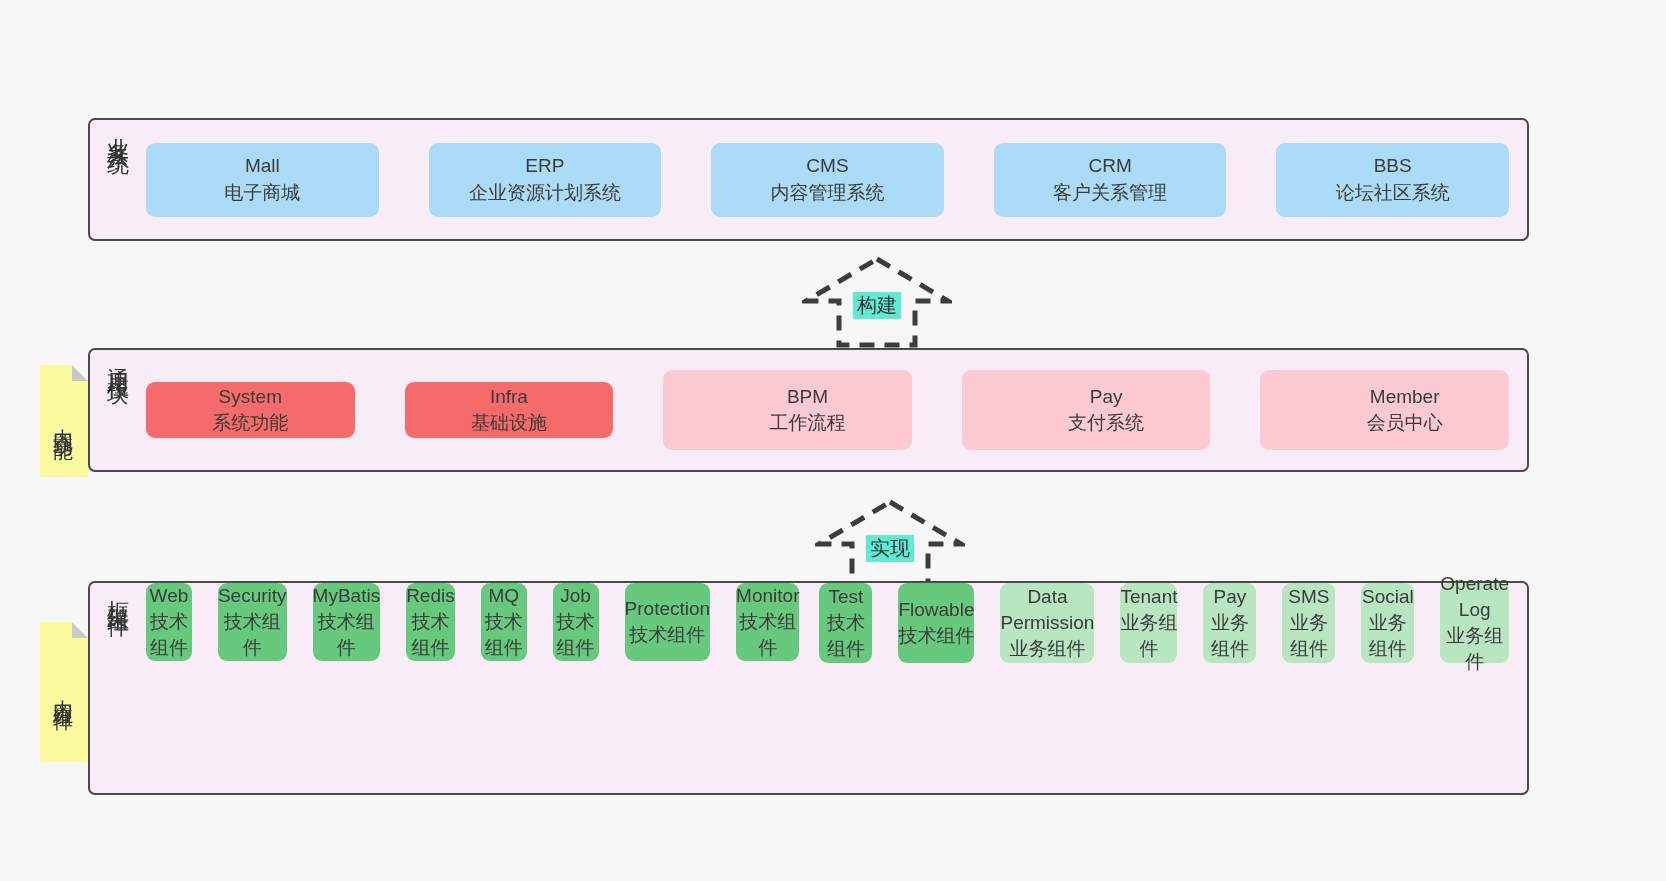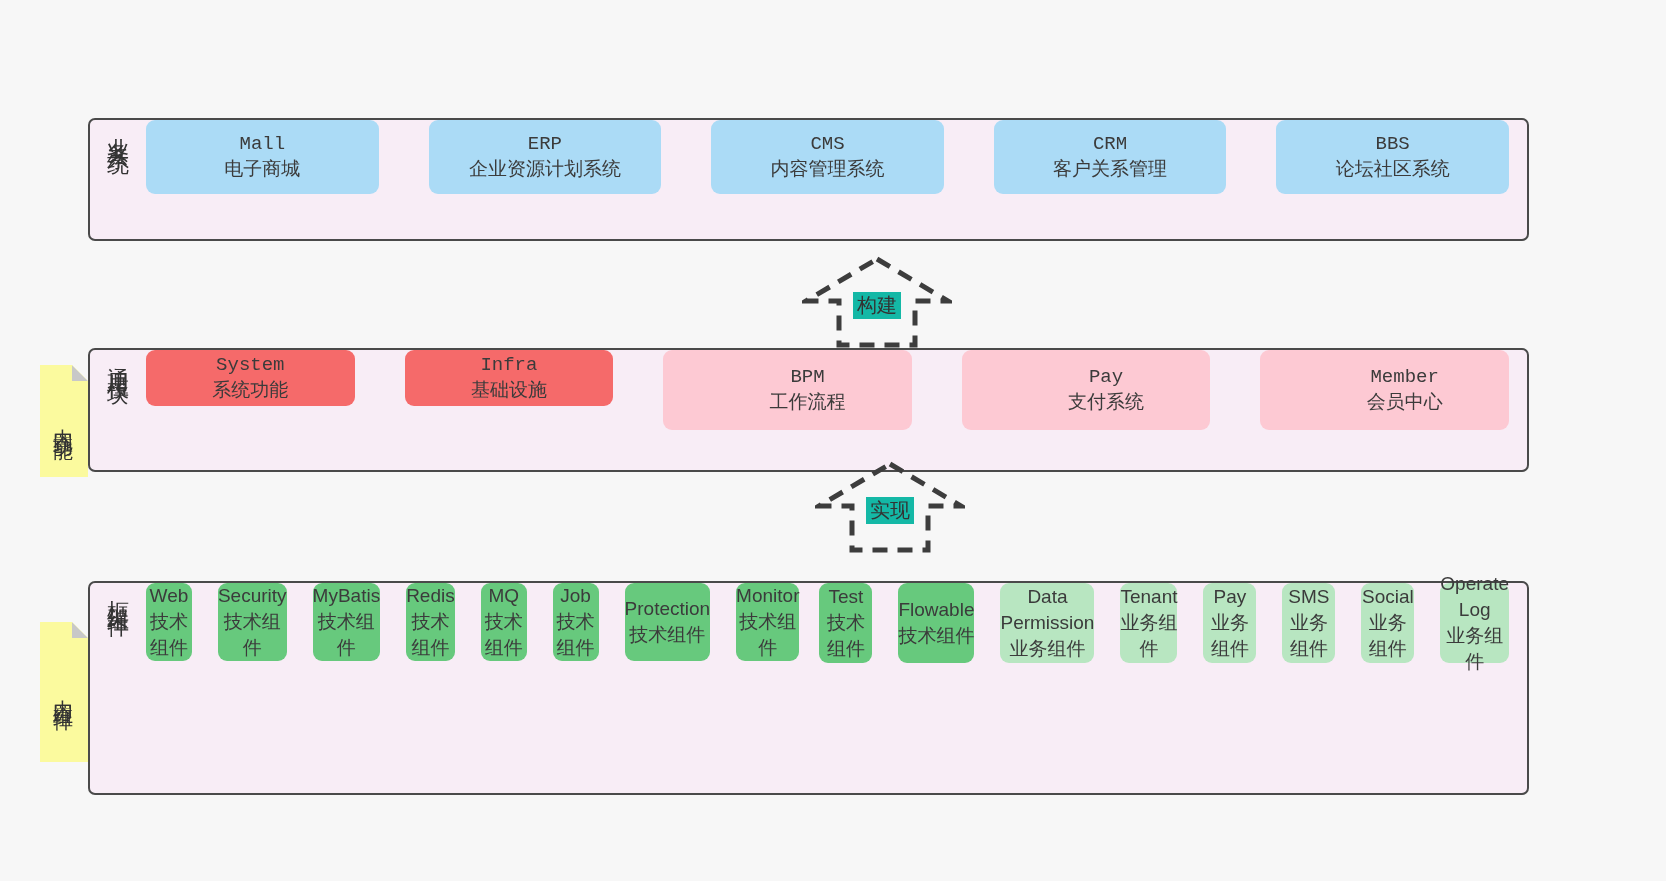--- a/index.html
+++ b/index.html
@@ -2,21 +2,21 @@
 <html><head>
 <meta charset="utf-8">
 <style>
   html,body{margin:0;padding:0;background:#f7f7f7;font-family:"Liberation Sans","DejaVu Sans",sans-serif;}
   #stage{position:relative;width:1666px;height:881px;background:#f7f7f7;overflow:hidden;color:#3b3b3b;}
 
   .band{position:absolute;left:88px;width:1441px;background:#f8edf6;border:2px solid #4a4a4a;border-radius:7px;box-sizing:border-box;}
   .band-label{position:absolute;left:13px;top:0;bottom:0;display:flex;align-items:center;
     writing-mode:vertical-lr;text-orientation:upright;font-size:22px;letter-spacing:5px;color:#333;}
 
-  .boxes-row{position:absolute;left:56px;right:18px;top:0;bottom:0;display:flex;gap:50px;font-family:Liberation Mono, monospace;}
+  .boxes-row{position:absolute;left:56px;right:18px;top:0;bottom:0;display:flex;align-items:center;gap:50px;}
   .box{flex:1;border-radius:9px;display:flex;flex-direction:column;align-items:center;justify-content:center;
     text-align:center;line-height:1.38;font-size:19px;color:#3b3b3b;}
   .box.blue{background:#abdbf6;height:74px;}
   .box.red{background:#f56a6a;height:56px;}
   .box.pink{background:#fdc9d3;height:80px;padding-left:40px;}
   .box.green-dark{background:#67c97d;}
   .box.green-light{background:#b8e6c1;}
 
   .grid-rows{position:absolute;left:56px;right:18px;top:0;bottom:0;display:flex;flex-direction:row;justify-content:center;gap:20px;}
   .grid-row{display:flex;gap:26px;}
@@ -27,21 +27,21 @@
   .sticky{position:absolute;left:40px;width:48px;background:#fbfa9e;
     clip-path:polygon(0 0,calc(100% - 16px) 0,100% 16px,100% 100%,0 100%);
     display:flex;align-items:center;justify-content:center;}
   .sticky .fold{position:absolute;top:0;right:0;width:16px;height:16px;}
   .sticky-label{writing-mode:vertical-lr;text-orientation:upright;font-size:20px;letter-spacing:4px;color:#333;}
 
   .arrow{position:absolute;width:150px;height:92px;}
   .arrow svg{display:block;}
   .arrow path{fill:none;stroke:#3d3d3d;stroke-width:5;stroke-dasharray:15 10;}
   .arrow-label{position:absolute;left:50%;top:36px;transform:translateX(-50%);
-    background:#14b8a6;padding:0 4px;font-size:20px;color:#333;white-space:nowrap;}
+    background:#5eead4;padding:0 4px;font-size:20px;color:#333;white-space:nowrap;}
 
   [data-interactable]{cursor:default;}
 </style>
 </head>
 <body>
 
 <div id="stage" data-interactable="false">
 
   <div class="band" style="top:118px;height:123px;" data-interactable="false">
     <div class="band-label" data-interactable="false">业务系统</div>
@@ -102,21 +102,21 @@
         <div class="box-title" data-interactable="false">Pay</div>
         <div class="box-sub" data-interactable="false">支付系统</div>
       </div>
       <div class="box pink" data-interactable="false">
         <div class="box-title" data-interactable="false">Member</div>
         <div class="box-sub" data-interactable="false">会员中心</div>
       </div>
     </div>
   </div>
 
-  <div class="arrow" style="left:815px;top:461px;" data-interactable="false">
+  <div class="arrow" style="left:815px;top:499px;" data-interactable="false">
     <svg width="150" height="92" viewBox="0 0 150 92" data-interactable="false">
       <path d="M75 3 L146 45 L113 45 L113 89 L37 89 L37 45 L4 45 Z"></path>
     </svg>
     <div class="arrow-label" data-interactable="false">实现</div>
   </div>
 
   <div class="sticky" style="top:622px;height:140px;" data-interactable="false">
     <svg class="fold" width="16" height="16" data-interactable="false">
       <polygon points="0,0 16,16 0,16" fill="#c8c8c8"></polygon>
     </svg>

